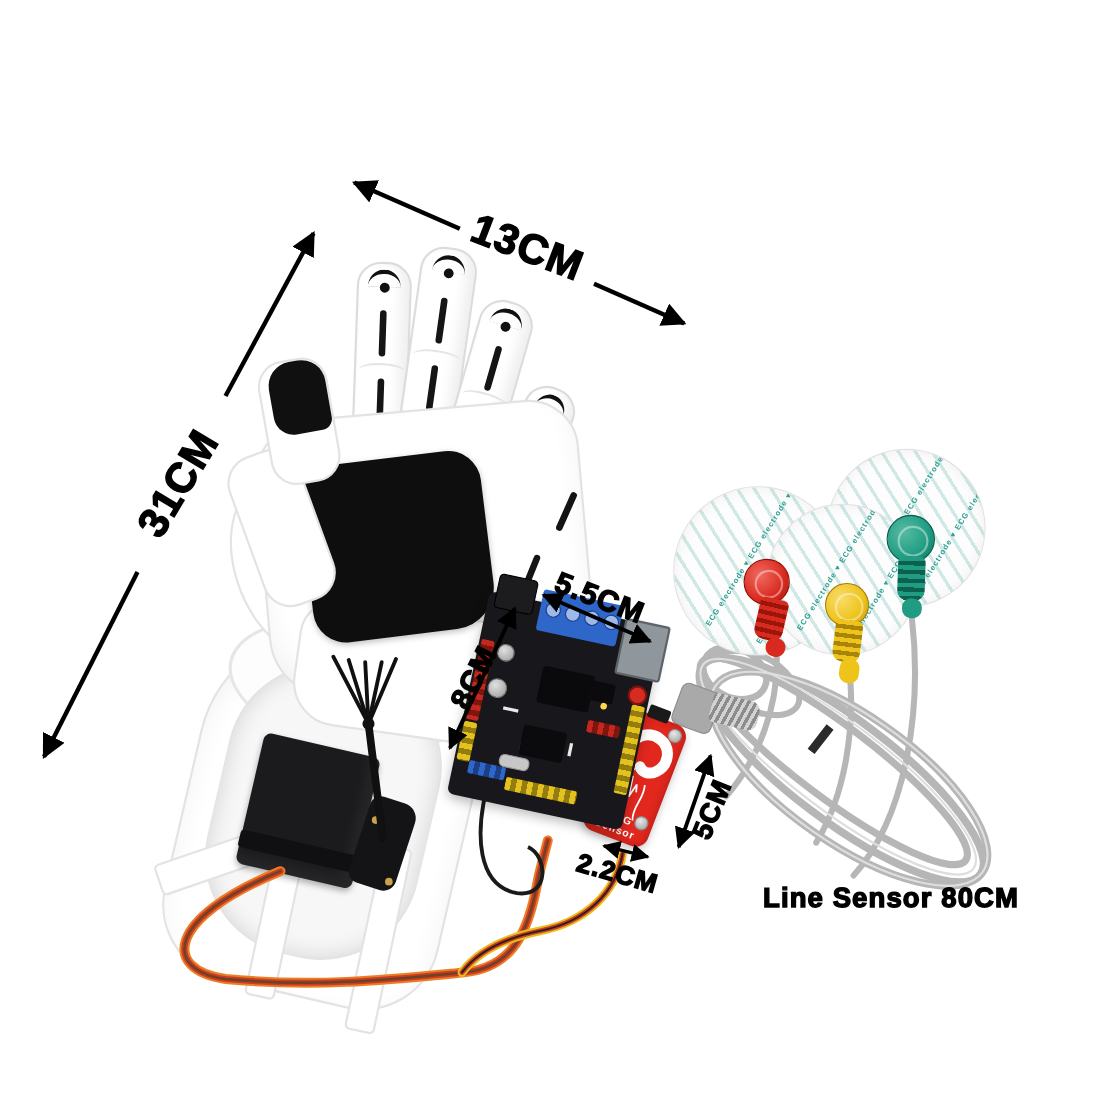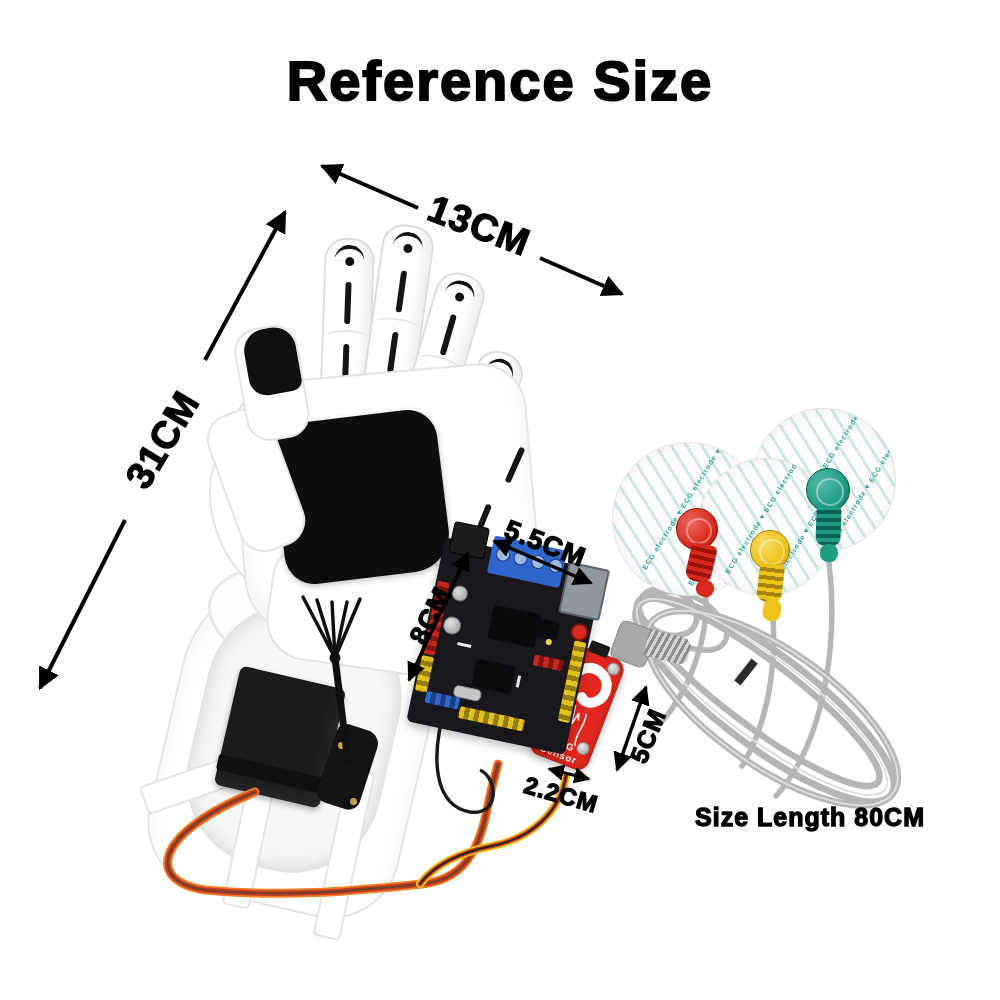--- a/index.html
+++ b/index.html
@@ -283,23 +283,22 @@
         <path d="M205,360 L285,212" marker-end="url(#ah)"></path>
         <path d="M125,520 L40,688" marker-end="url(#ah)"></path>
       </g>
       <path stroke-width="3.5" d="M494,541 L591,583" marker-start="url(#ah)" marker-end="url(#ah)"></path>
       <path stroke-width="3.5" d="M468,553 L409,680" marker-start="url(#ah)" marker-end="url(#ah)"></path>
       <path stroke-width="3.5" d="M646,687 L617,770" marker-start="url(#ah)" marker-end="url(#ah)"></path>
       <path stroke-width="3" d="M549,769 L589,779" marker-start="url(#ah)" marker-end="url(#ah)"></path>
     </g>
   </svg>
 
-  <h1 class="title">Reference Size</h1>
 
   <div class="dim" style="left:479px;top:226px;font-size:38px;transform:translate(-50%,-50%) rotate(21deg);z-index:41;">13CM</div>
   <div class="dim" style="left:163px;top:440px;font-size:38px;transform:translate(-50%,-50%) rotate(-59deg);z-index:41;">31CM</div>
   <div class="dim" style="left:545px;top:544px;font-size:27px;transform:translate(-50%,-50%) rotate(21deg);z-index:41;">5.5CM</div>
   <div class="dim" style="left:431px;top:616px;font-size:27px;transform:translate(-50%,-50%) rotate(-63deg);z-index:41;">8CM</div>
   <div class="dim" style="left:648px;top:736px;font-size:25px;transform:translate(-50%,-50%) rotate(-68deg);z-index:41;">5CM</div>
   <div class="dim" style="left:561px;top:795px;font-size:24px;transform:translate(-50%,-50%) rotate(16deg);z-index:41;">2.2CM</div>
-  <div class="dim" style="left:810px;top:817px;font-size:25px;z-index:41;">Size Length 80CM</div>
+  <div class="dim" style="left:810px;top:817px;font-size:25px;z-index:41;">Line Sensor 80CM</div>
 
 </div>
 
 </body></html>

